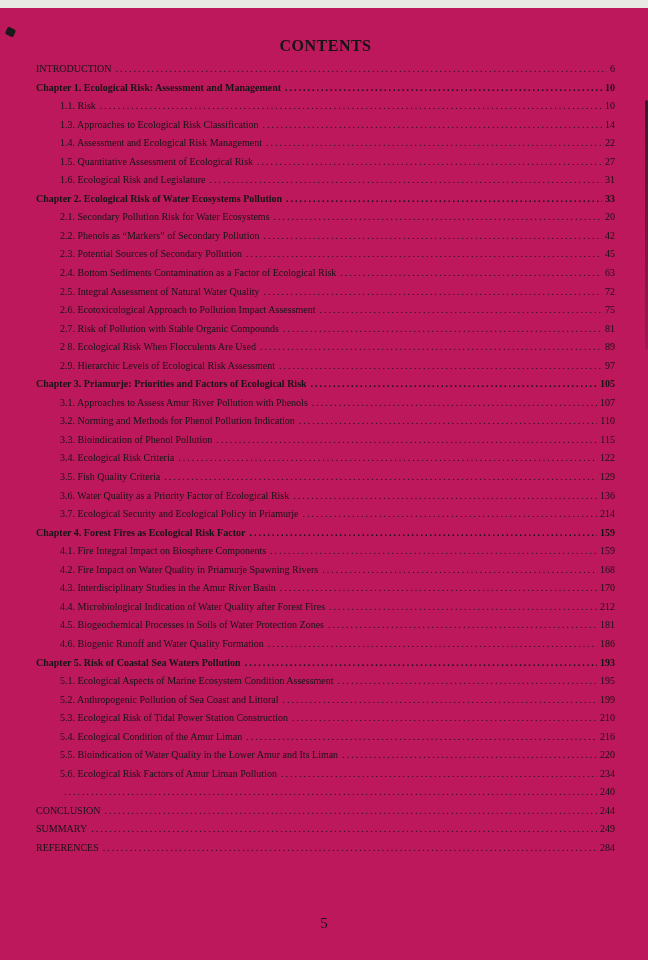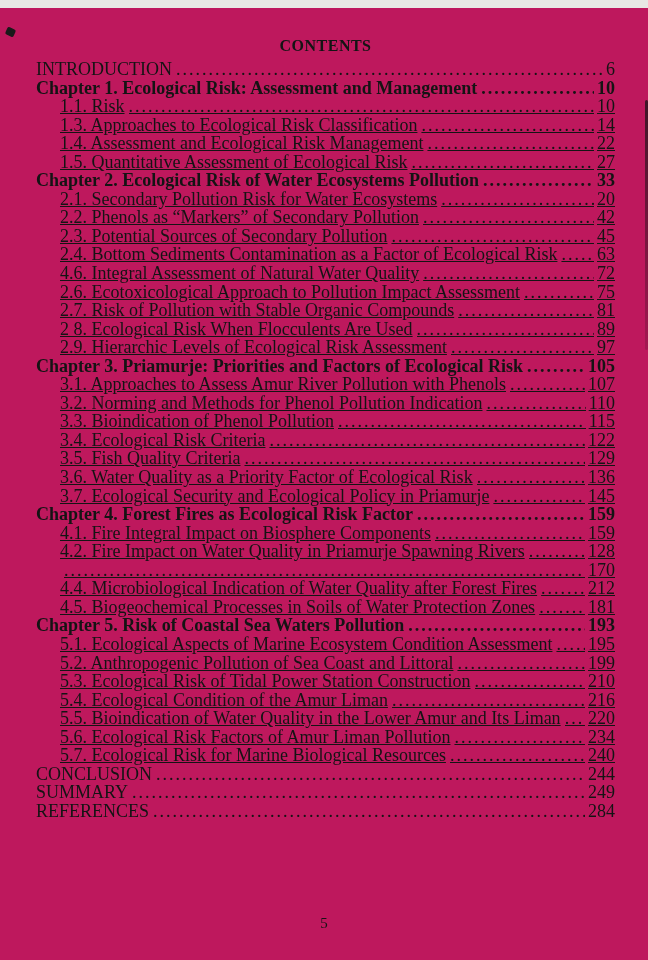--- a/index.html
+++ b/index.html
@@ -26,30 +26,29 @@
     font-weight: bold;
     letter-spacing: 0.5px;
     line-height: 20px;
   }
   .toc {
     width: 100%;
   }
   .toc-row {
     display: flex;
     align-items: baseline;
-    font-size: 18px;
+    font-size: 10px;
     line-height: 18.55px;
     white-space: nowrap;
   }
   .toc-row.chapter {
     font-weight: bold;
   }
   .toc-row.section {
     padding-left: 24px;
-    text-decoration: underline;
   }
   .toc-label {
     white-space: nowrap;
   }
   .leader {
     flex: 1 1 auto;
     overflow: hidden;
     white-space: nowrap;
     margin: 0 3px 0 4px;
     min-width: 8px;
@@ -124,20 +123,25 @@
       <div class="toc-row section">
         <span class="toc-label">1.4. Assessment and Ecological Risk Management</span>
         <span class="leader"></span>
         <span class="toc-page">22</span>
       </div>
       <div class="toc-row section">
         <span class="toc-label">1.5. Quantitative Assessment of Ecological Risk</span>
         <span class="leader"></span>
         <span class="toc-page">27</span>
       </div>
+      <div class="toc-row section">
+        <span class="toc-label">1.6. Ecological Risk and Legislature</span>
+        <span class="leader"></span>
+        <span class="toc-page">31</span>
+      </div>
       <div class="toc-row chapter">
         <span class="toc-label">Chapter 2. Ecological Risk of Water Ecosystems Pollution</span>
         <span class="leader"></span>
         <span class="toc-page">33</span>
       </div>
       <div class="toc-row section">
         <span class="toc-label">2.1. Secondary Pollution Risk for Water Ecosystems</span>
         <span class="leader"></span>
         <span class="toc-page">20</span>
       </div>
@@ -150,21 +154,21 @@
         <span class="toc-label">2.3. Potential Sources of Secondary Pollution</span>
         <span class="leader"></span>
         <span class="toc-page">45</span>
       </div>
       <div class="toc-row section">
         <span class="toc-label">2.4. Bottom Sediments Contamination as a Factor of Ecological Risk</span>
         <span class="leader"></span>
         <span class="toc-page">63</span>
       </div>
       <div class="toc-row section">
-        <span class="toc-label">4.6. Integral Assessment of Natural Water Quality</span>
+        <span class="toc-label">2.5. Integral Assessment of Natural Water Quality</span>
         <span class="leader"></span>
         <span class="toc-page">72</span>
       </div>
       <div class="toc-row section">
         <span class="toc-label">2.6. Ecotoxicological Approach to Pollution Impact Assessment</span>
         <span class="leader"></span>
         <span class="toc-page">75</span>
       </div>
       <div class="toc-row section">
         <span class="toc-label">2.7. Risk of Pollution with Stable Organic Compounds</span>
@@ -212,51 +216,57 @@
         <span class="toc-page">129</span>
       </div>
       <div class="toc-row section">
         <span class="toc-label">3.6. Water Quality as a Priority Factor of Ecological Risk</span>
         <span class="leader"></span>
         <span class="toc-page">136</span>
       </div>
       <div class="toc-row section">
         <span class="toc-label">3.7. Ecological Security and Ecological Policy in Priamurje</span>
         <span class="leader"></span>
-        <span class="toc-page">145</span>
+        <span class="toc-page">214</span>
       </div>
       <div class="toc-row chapter">
         <span class="toc-label">Chapter 4. Forest Fires as Ecological Risk Factor</span>
         <span class="leader"></span>
         <span class="toc-page">159</span>
       </div>
       <div class="toc-row section">
         <span class="toc-label">4.1. Fire Integral Impact on Biosphere Components</span>
         <span class="leader"></span>
         <span class="toc-page">159</span>
       </div>
       <div class="toc-row section">
         <span class="toc-label">4.2. Fire Impact on Water Quality in Priamurje Spawning Rivers</span>
         <span class="leader"></span>
-        <span class="toc-page">128</span>
-      </div>
-      <div class="toc-row section">
+        <span class="toc-page">168</span>
+      </div>
+      <div class="toc-row section">
+        <span class="toc-label">4.3. Interdisciplinary Studies in the Amur River Basin</span>
         <span class="leader"></span>
         <span class="toc-page">170</span>
       </div>
       <div class="toc-row section">
         <span class="toc-label">4.4. Microbiological Indication of Water Quality after Forest Fires</span>
         <span class="leader"></span>
         <span class="toc-page">212</span>
       </div>
       <div class="toc-row section">
         <span class="toc-label">4.5. Biogeochemical Processes in Soils of Water Protection Zones</span>
         <span class="leader"></span>
         <span class="toc-page">181</span>
       </div>
+      <div class="toc-row section">
+        <span class="toc-label">4.6. Biogenic Runoff and Water Quality Formation</span>
+        <span class="leader"></span>
+        <span class="toc-page">186</span>
+      </div>
       <div class="toc-row chapter">
         <span class="toc-label">Chapter 5. Risk of Coastal Sea Waters Pollution</span>
         <span class="leader"></span>
         <span class="toc-page">193</span>
       </div>
       <div class="toc-row section">
         <span class="toc-label">5.1. Ecological Aspects of Marine Ecosystem Condition Assessment</span>
         <span class="leader"></span>
         <span class="toc-page">195</span>
       </div>
@@ -279,21 +289,20 @@
         <span class="toc-label">5.5. Bioindication of Water Quality in the Lower Amur and Its Liman</span>
         <span class="leader"></span>
         <span class="toc-page">220</span>
       </div>
       <div class="toc-row section">
         <span class="toc-label">5.6. Ecological Risk Factors of Amur Liman Pollution</span>
         <span class="leader"></span>
         <span class="toc-page">234</span>
       </div>
       <div class="toc-row section">
-        <span class="toc-label">5.7. Ecological Risk for Marine Biological Resources</span>
         <span class="leader"></span>
         <span class="toc-page">240</span>
       </div>
       <div class="toc-row top">
         <span class="toc-label">CONCLUSION</span>
         <span class="leader"></span>
         <span class="toc-page">244</span>
       </div>
       <div class="toc-row top">
         <span class="toc-label">SUMMARY</span>

